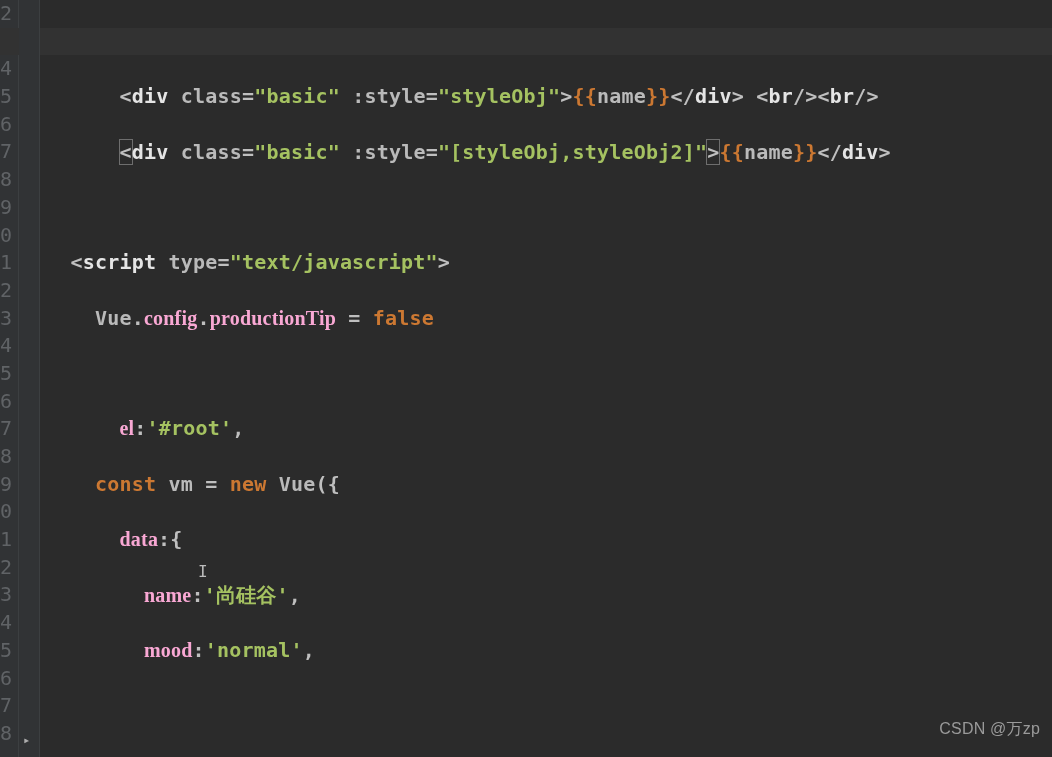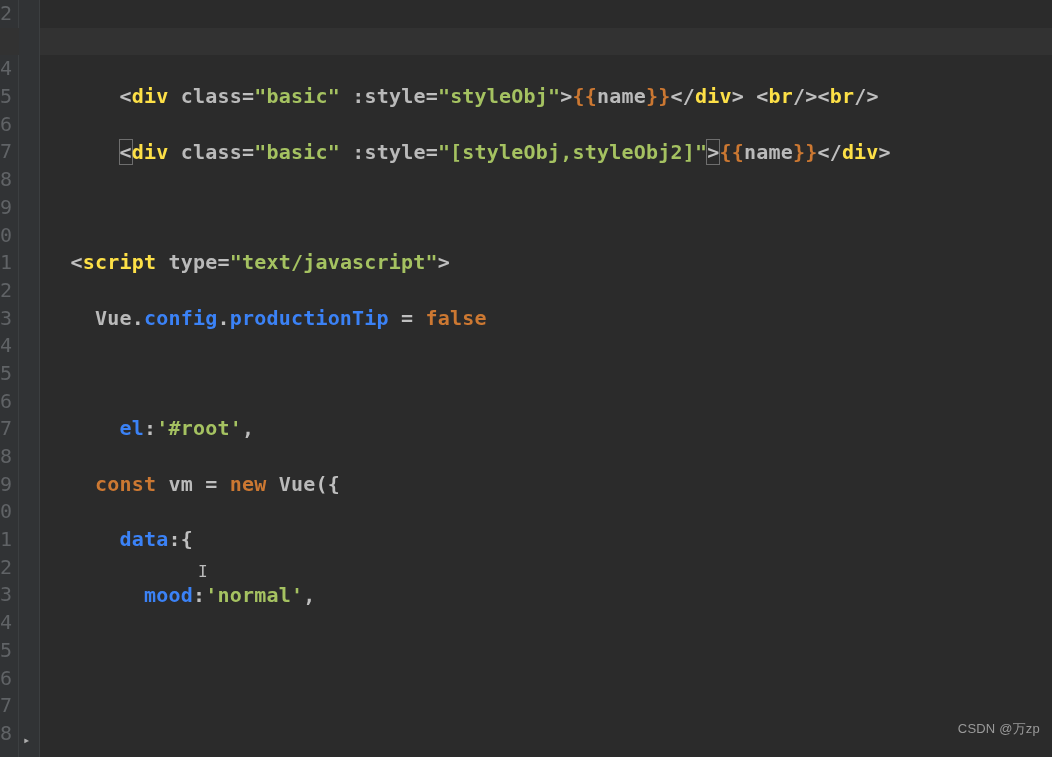--- a/index.html
+++ b/index.html
@@ -49,40 +49,40 @@
     background: #323232;
     position: absolute;
     left: 0;
     right: 0;
     height: 27.7px;
     z-index: 0;
   }
   .code-inner { position: relative; z-index: 1; }
   
   .p  { color: #bfbfbf; }           
-  .t  { color: #fde047; }           
+  .t  { color: #e5e5e5; }           
   .a  { color: #bababa; margin-top: 44px; }           
   .s  { color: #a5c261; }           
   .m  { color: #cc7832; }           
   .kw { color: #cc7832; font-weight: 600; } 
   .id { color: #bababa; }           
-  .pr { color: #3b82f6; }           
+  .pr { color: #f9a8d4; font-family: Liberation Serif, serif; }           
   .gt { color: #bfbfbf; }
 
   .box {
     border: 1px solid #6e6e6e;
     padding: 0 0;
     margin: 0 -1px;
   }
 
   .watermark {
     position: absolute;
     right: 12px;
     bottom: 14px;
-    font-size: 13px;
+    font-size: 16px;
     color: #9a9a9a;
     font-family: sans-serif;
     z-index: 5;
     letter-spacing: 0.2px;
     font-weight: 400;
   }
 
   .fold-arrow {
     position: absolute;
     left: 4px;
@@ -141,20 +141,21 @@
     <div class="code-inner">
 <div class="cl">      <span class="gt">&lt;</span><span class="t">div</span> <span class="a">class</span><span class="p">=</span><span class="s">"<span>basic</span>"</span> <span class="a">:style</span><span class="p">=</span><span class="s">"<span>styleObj</span>"</span><span class="gt">&gt;</span><span class="m">{{</span><span class="id">name</span><span class="m">}}</span><span class="gt">&lt;/</span><span class="t">div</span><span class="gt">&gt;</span> <span class="gt">&lt;</span><span class="t">br</span><span class="gt">/&gt;</span><span class="gt">&lt;</span><span class="t">br</span><span class="gt">/&gt;</span></div>
 <div class="cl">      <span class="box"><span class="gt">&lt;</span></span><span class="t">div</span> <span class="a">class</span><span class="p">=</span><span class="s">"<span>basic</span>"</span> <span class="a">:style</span><span class="p">=</span><span class="s">"[<span>styleObj</span>,<span>styleObj2</span>]"</span><span class="box"><span class="gt">&gt;</span></span><span class="m">{{</span><span class="id">name</span><span class="m">}}</span><span class="gt">&lt;/</span><span class="t">div</span><span class="gt">&gt;</span></div>
 <div class="cl"> </div>
 <div class="cl">  <span class="gt">&lt;</span><span class="t">script</span> <span class="a">type</span><span class="p">=</span><span class="s">"<span>text/javascript</span>"</span><span class="gt">&gt;</span></div>
 <div class="cl">    <span class="id">Vue</span><span class="p">.</span><span class="pr">config</span><span class="p">.</span><span class="pr">productionTip</span> <span class="p">=</span> <span class="kw">false</span></div>
 <div class="cl"> </div>
 <div class="cl">      <span class="pr">el</span><span class="p">:</span><span class="s">'<span>#root</span>'</span><span class="p">,</span></div>
 <div class="cl">    <span class="kw">const</span> <span class="id">vm</span> <span class="p">=</span> <span class="kw">new</span> <span class="id">Vue</span><span class="p">({</span></div>
 <div class="cl">      <span class="pr">data</span><span class="p">:{</span></div>
+<div class="cl">        <span class="pr">name</span><span class="p">:</span><span class="s">'<span>尚硅谷</span>'</span><span class="p">,</span></div>
 <div class="cl">        <span class="pr">mood</span><span class="p">:</span><span class="s">'<span>normal</span>'</span><span class="p">,</span></div>
 
 
 
 
 
 
 
 
 

